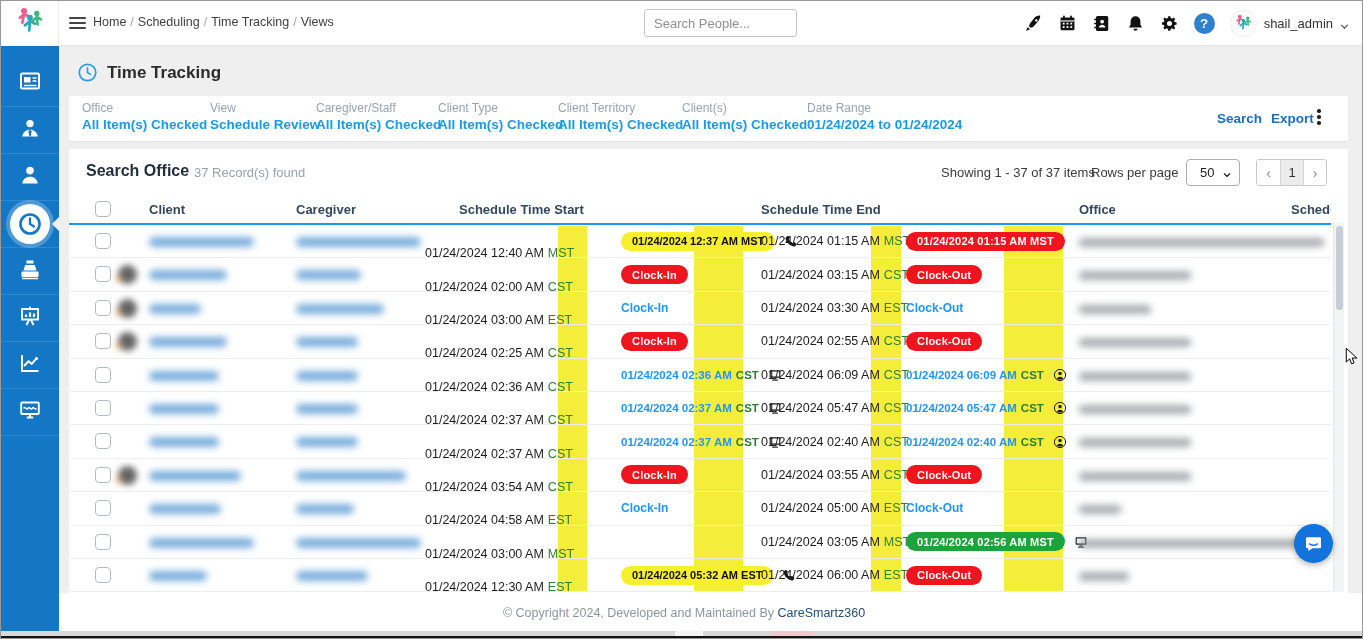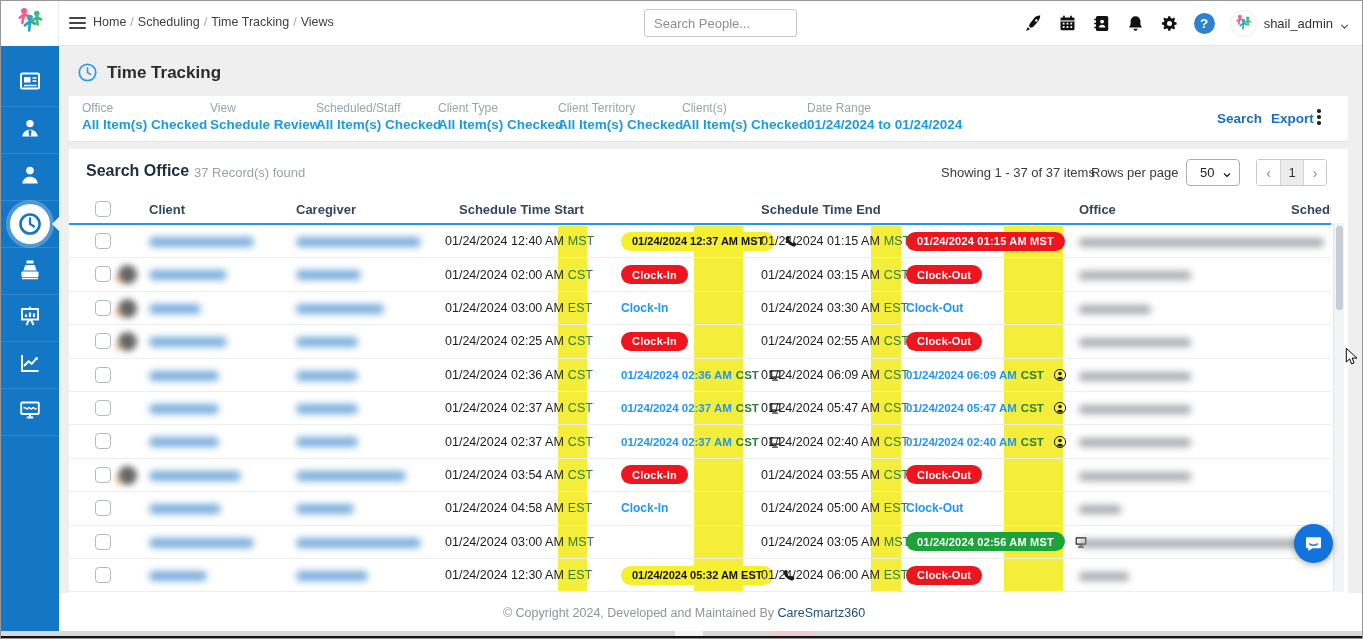--- a/index.html
+++ b/index.html
@@ -71,21 +71,21 @@
   .checkbox { position:absolute; width:16px; height:16px; border:1.5px solid #b4bac1; border-radius:4px; background:#fff; cursor:pointer; }
   .hdr-check { left:26px; top:52px; z-index:5; }
   .c-check { left:26px; top:8px; }
   .avatar-blur { position:absolute; left:49px; top:7px; width:19px; height:19px; border-radius:50%; background:#4a4a4a; filter:blur(3px); opacity:.85; }
   .avatar-blur:after { content:""; position:absolute; left:-2px; bottom:2px; width:6px; height:6px; border-radius:50%; background:#d98b3a; }
   .blur-link { position:absolute; top:12px; height:10px; border-radius:5px; background:#5b9bd5; opacity:.8; filter:blur(3.5px); cursor:pointer; }
   .c-client { left:80px; }
   .c-caregiver { left:227px; }
   .blur-gray { position:absolute; left:1010px; top:13px; height:9px; border-radius:4px; background:#8d9196; opacity:.75; filter:blur(3.5px); }
   .tcell { position:absolute; top:0; height:100%; display:flex; align-items:center; font-size:12.5px; color:#1d1d1d; white-space:nowrap; }
-  .c-start { left:376px; }
+  .c-start { left:356px;margin-top:12px; }
   .c-end { left:692px; }
   .tz { color:#2e7d32; margin-left:4px; }
   .scell { position:absolute; top:0; height:100%; display:flex; align-items:center; white-space:nowrap; }
   .c-in { left:552px; }
   .c-out { left:837px; }
   .pill { background:#ee151f; color:#fff; font-size:11px; font-weight:bold; padding:3.5px 11px; border-radius:11px; letter-spacing:.2px; }
   .pill.green { background:#1da23c; }
   .badge-y { background:#f6ef2d; color:#111; font-size:11px; font-weight:bold; padding:3.5px 11px; border-radius:11px; }
   .status-link { color:#2196f3; font-size:12px; font-weight:bold; cursor:pointer; }
   .ts { font-size:11.5px; font-weight:bold; color:#2196f3; cursor:pointer; }
@@ -274,21 +274,21 @@
   </div>
 
   <div class="filterbar">
     <span id="filter-fields"><span class="ffield" style="left: 13px;">
           <span class="flabel">Office</span>
           <span class="fvalue">All Item(s) Checked</span>
         </span><span class="ffield" style="left: 141px;">
           <span class="flabel">View</span>
           <span class="fvalue">Schedule Review</span>
         </span><span class="ffield" style="left: 247px;">
-          <span class="flabel">Scheduled/Staff</span>
+          <span class="flabel">Caregiver/Staff</span>
           <span class="fvalue">All Item(s) Checked</span>
         </span><span class="ffield" style="left: 369px;">
           <span class="flabel">Client Type</span>
           <span class="fvalue">All Item(s) Checked</span>
         </span><span class="ffield" style="left: 489px;">
           <span class="flabel">Client Territory</span>
           <span class="fvalue">All Item(s) Checked</span>
         </span><span class="ffield" style="left: 613px;">
           <span class="flabel">Client(s)</span>
           <span class="fvalue">All Item(s) Checked</span>

